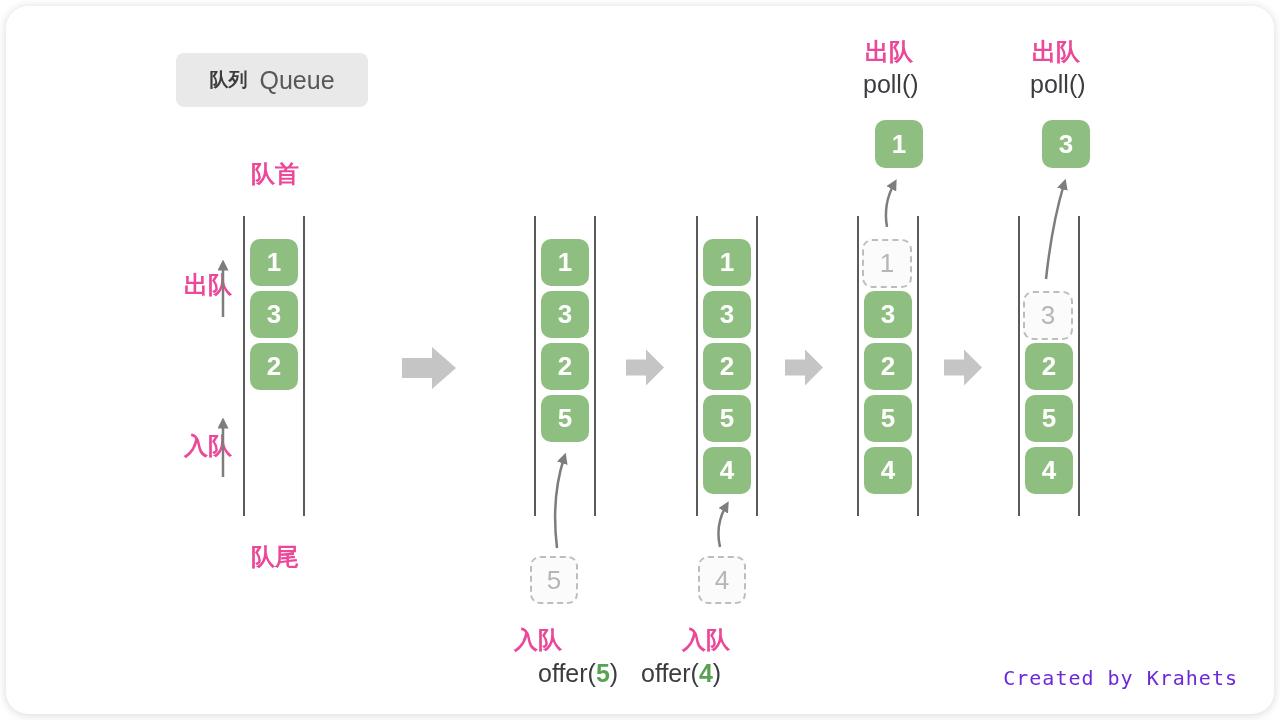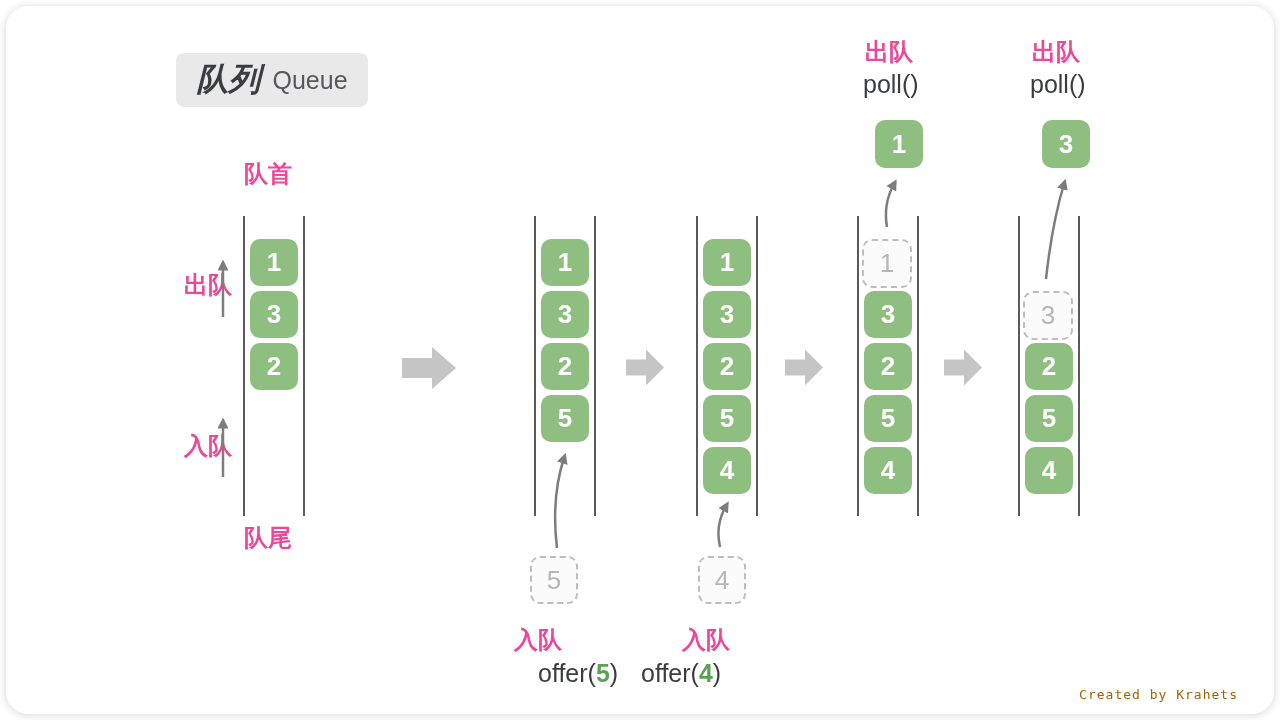--- a/index.html
+++ b/index.html
@@ -1,51 +1,51 @@
 <!DOCTYPE html>
 <html><head>
 <meta charset="utf-8">
 <style>
   html,body{margin:0;padding:0;background:#ffffff;}
   .canvas{position:relative;width:1280px;height:720px;font-family:"Liberation Sans","DejaVu Sans",sans-serif;overflow:hidden;}
   .card{position:absolute;inset:6px;background:#ffffff;border-radius:22px;box-shadow:0 1px 10px rgba(0,0,0,0.16);}
 
   .title-box{position:absolute;left:170px;top:47px;width:192px;height:54px;background:#e9e9e9;border-radius:8px;display:flex;align-items:center;justify-content:center;gap:12px;}
-  .title-zh{font-size:32px;font-weight:700;color:#3a3c3f;font-style:italic;}
+  .title-zh{font-size:19px;font-weight:700;color:#3a3c3f;}
   .title-en{font-size:25px;color:#56585b;}
 
   .zh-label{position:absolute;font-size:24px;font-weight:700;color:#ec4899;white-space:nowrap;}
-  .col-label{width:62px;text-align:center;}
+  .col-label{width:62px;text-align:right;}
 
   .queue{position:absolute;top:210px;width:62px;height:300px;border-left:2px solid #5a5a5a;border-right:2px solid #5a5a5a;box-sizing:border-box;}
   .cell{position:absolute;left:5px;width:48px;height:47px;border-radius:10px;background:#8fbf80;color:#ffffff;font-size:26px;font-weight:700;display:flex;align-items:center;justify-content:center;}
   .cell.dashed{background:#fbfbfb;border:2px dashed #bdbdbd;color:#b6b6b6;font-weight:400;left:3px;width:46px;height:45px;}
   .float-cell{position:absolute;width:48px;height:48px;border-radius:10px;background:#8fbf80;color:#ffffff;font-size:26px;font-weight:700;display:flex;align-items:center;justify-content:center;}
   .float-cell.dashed{background:#fbfbfb;border:2px dashed #bdbdbd;color:#b6b6b6;font-weight:400;box-sizing:border-box;}
 
   .code{position:absolute;font-family:Liberation Sans, sans-serif;font-size:25px;color:#3a3c3f;white-space:nowrap;}
   .code .green-arg{color:#5aa253;font-weight:700;}
 
   .svg-layer{position:absolute;inset:0;pointer-events:none;}
 
-  .watermark{position:absolute;right:36px;bottom:12px;font-family:"DejaVu Sans Mono","Liberation Mono",monospace;font-size:13px;color:#a16207;letter-spacing:1px;}
+  .watermark{position:absolute;right:36px;bottom:24px;font-family:"DejaVu Sans Mono","Liberation Mono",monospace;font-size:20px;color:#6d28d9;letter-spacing:1px;}
 </style>
 </head>
 <body>
 
 <div class="canvas">
   <div class="card">
 
     <div class="title-box">
       <span class="title-zh">队列</span>
       <span class="title-en">Queue</span>
     </div>
 
     <div class="zh-label col-label" style="left:231px;top:152px;">队首</div>
-    <div class="zh-label col-label" style="left:231px;top:516px;">队尾</div>
+    <div class="zh-label col-label" style="left:231px;top:535px;">队尾</div>
     <div class="zh-label" style="left:178px;top:263px;">出队</div>
     <div class="zh-label" style="left:178px;top:424px;">入队</div>
 
     <svg class="svg-layer" width="1280" height="720" viewBox="0 0 1280 720">
       <defs>
         <marker id="ah" viewBox="0 0 10 10" refX="5" refY="5" markerWidth="11" markerHeight="11" markerUnits="userSpaceOnUse" orient="auto">
           <path d="M0,0 L10,5 L0,10 Z" fill="#7d7d7d"></path>
         </marker>
       </defs>
 

